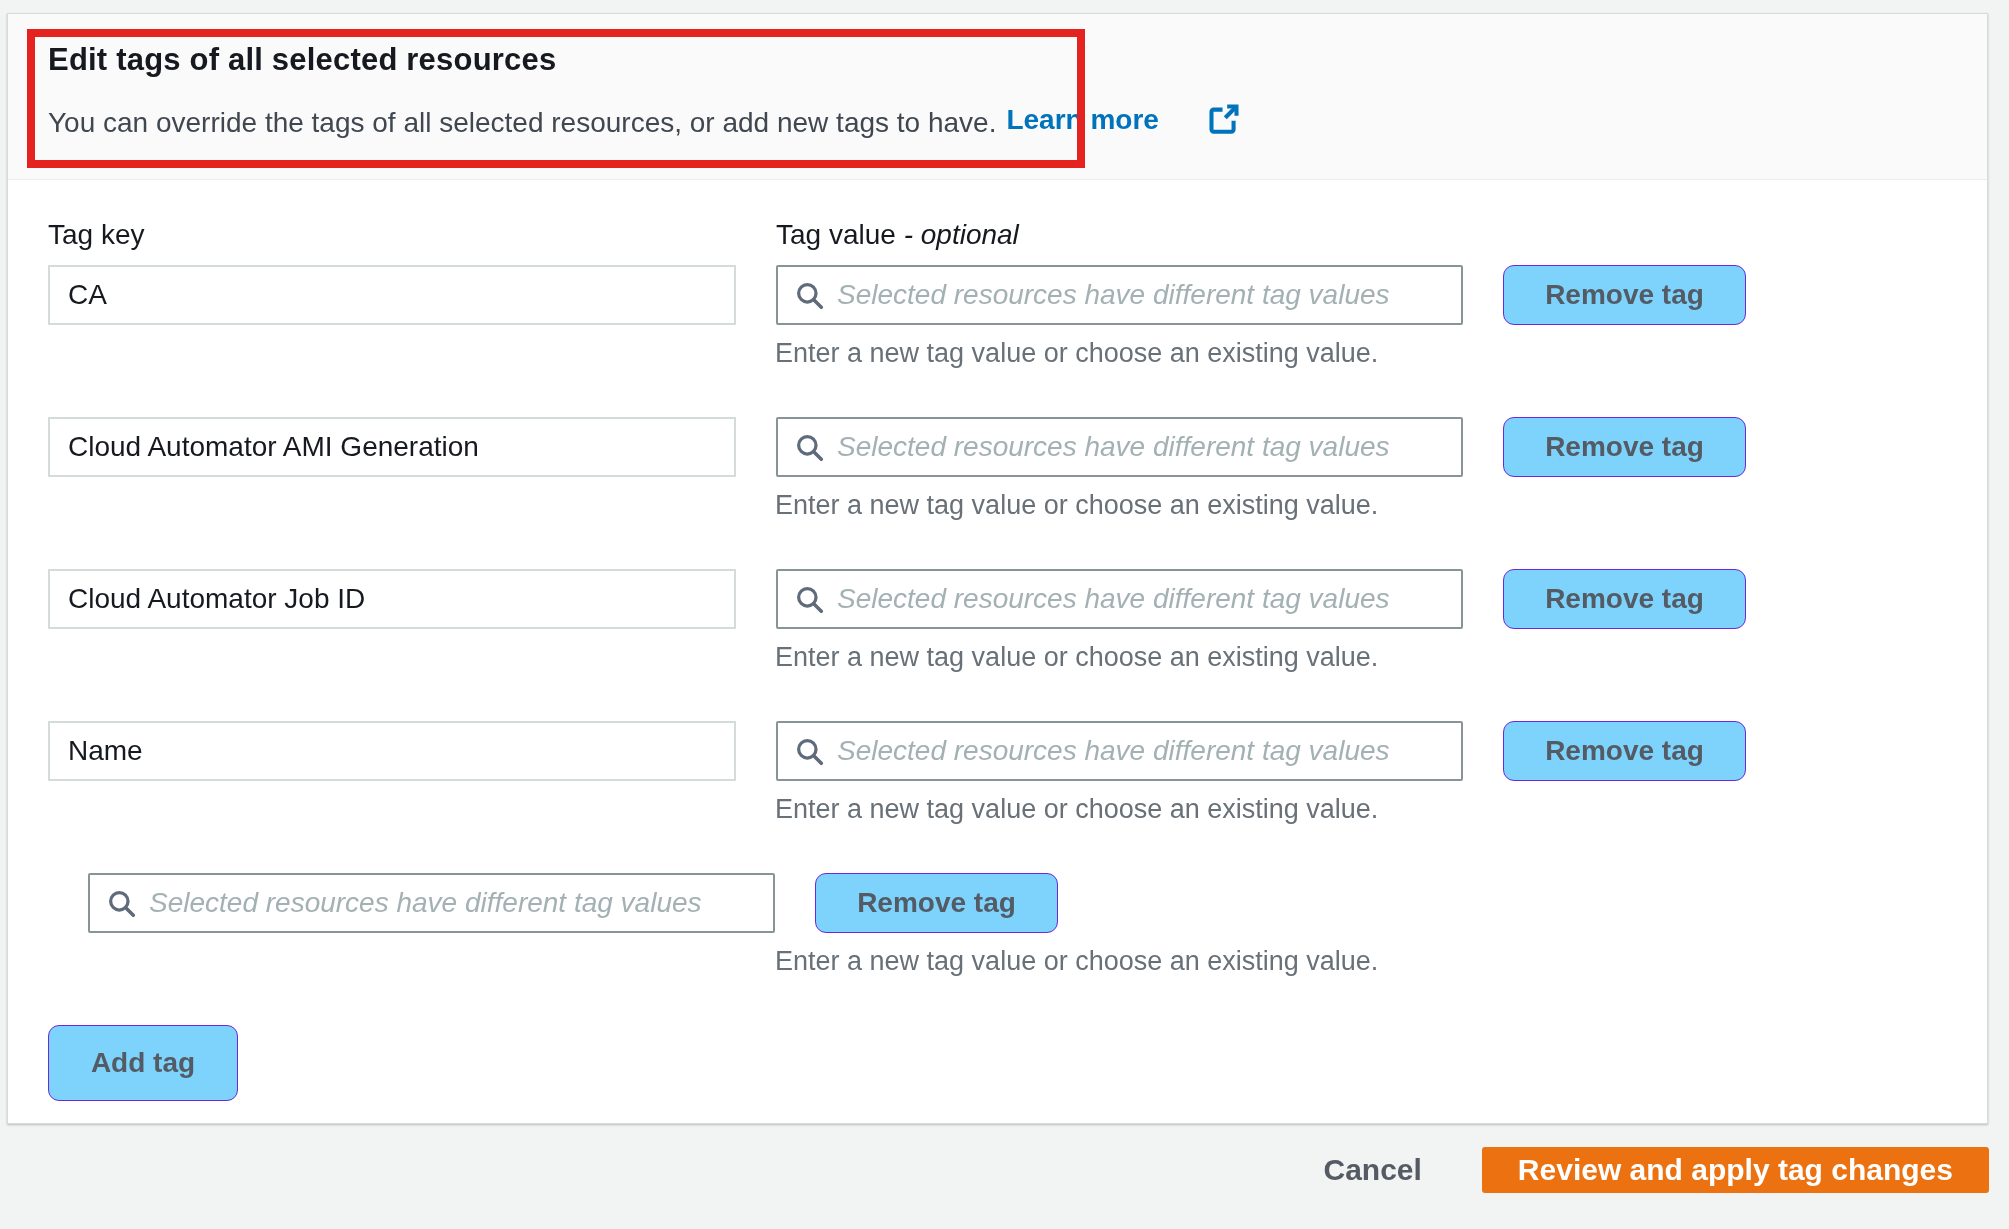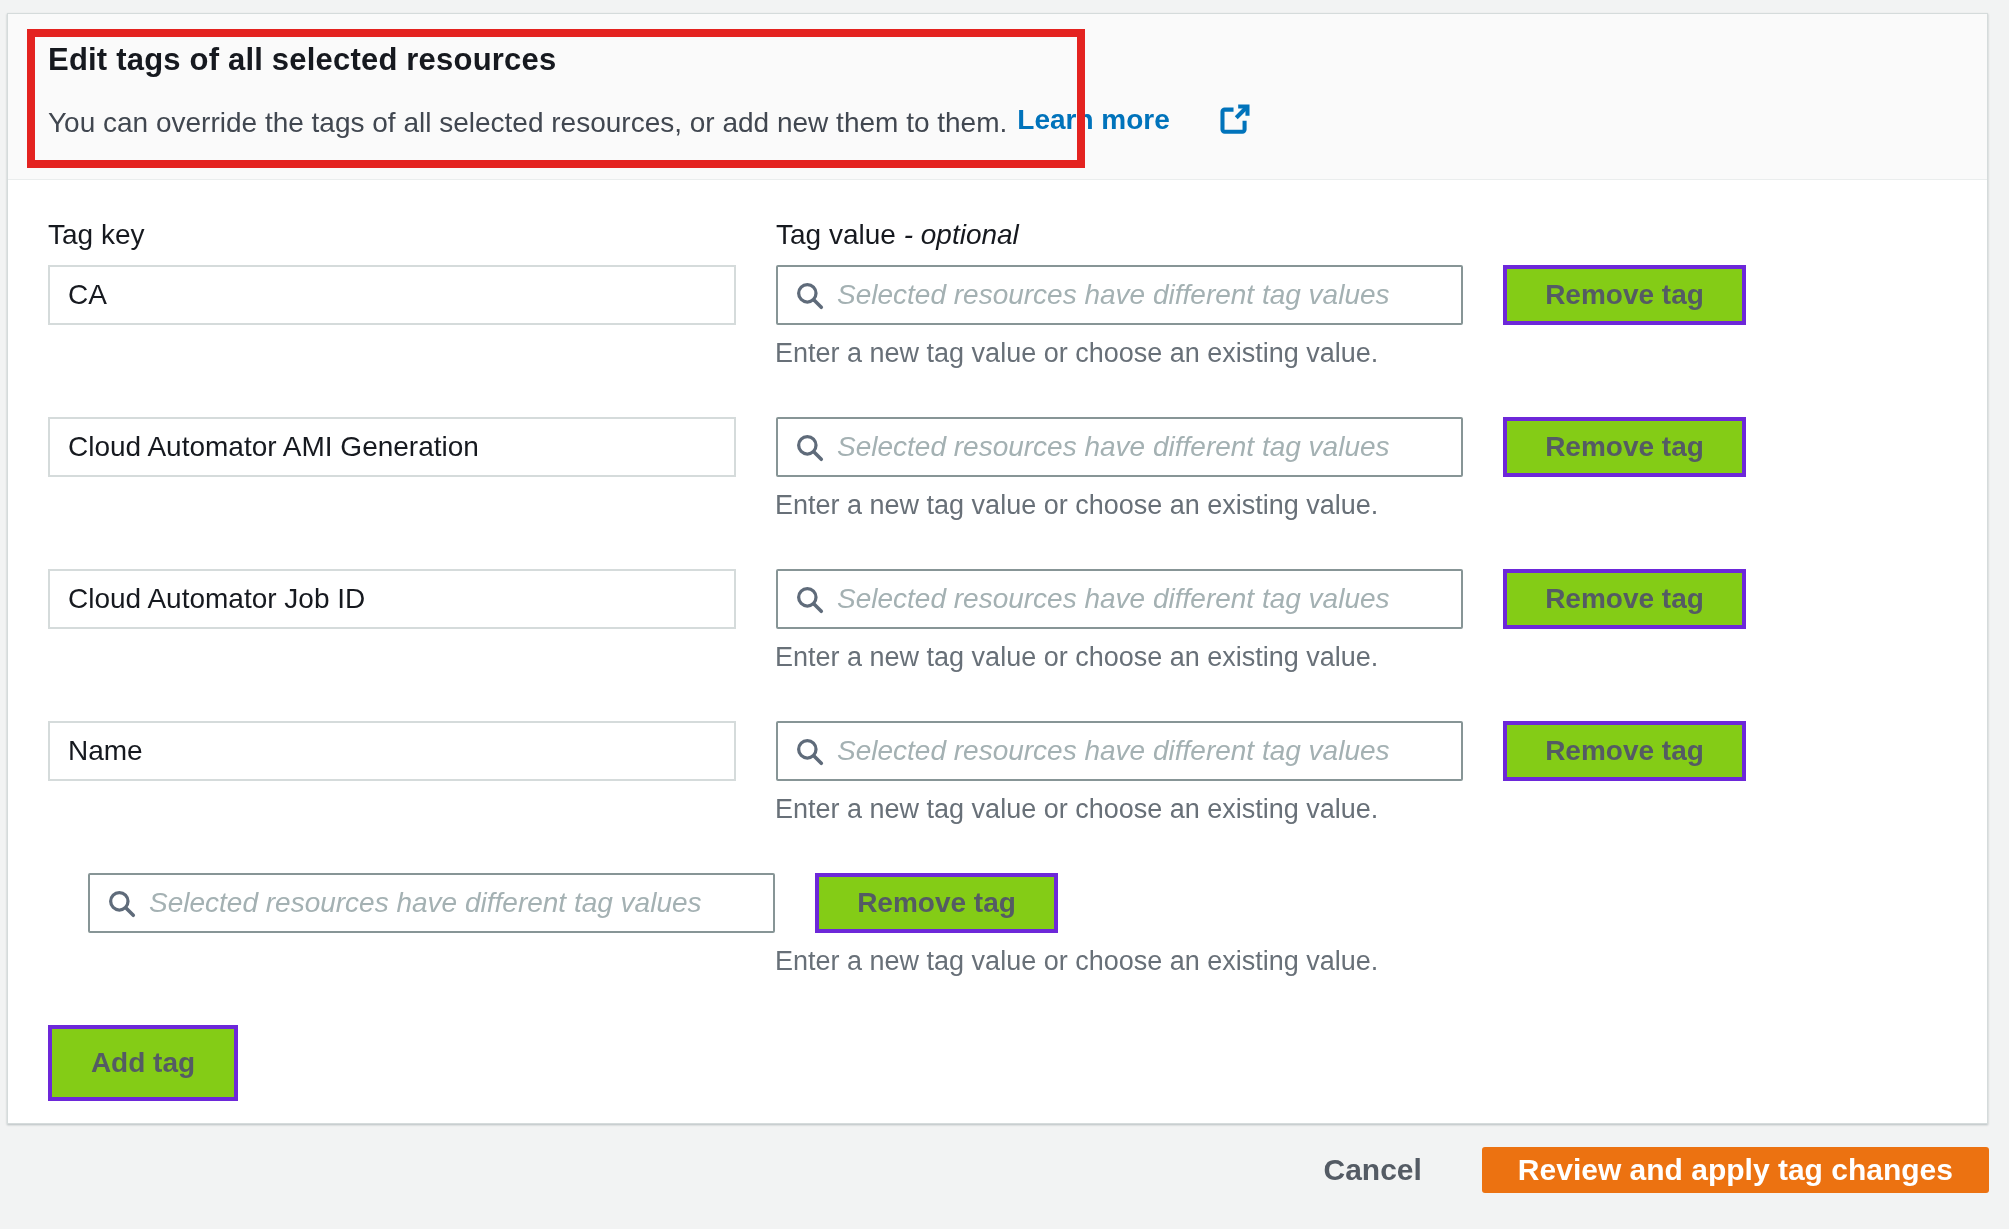--- a/index.html
+++ b/index.html
@@ -111,23 +111,23 @@
     font-size: 28px;
     color: #14532d;
   }
   .value-input::placeholder {
     font-style: italic;
     color: #a4b1b3;
     opacity: 1;
   }
 
   .btn-secondary {
-    border: 4px solid #6d28d9;
-    border-radius: 0;
-    background: #84cc16;
+    border: 1px solid #6d28d9;
+    border-radius: 11px;
+    background: #7dd3fc;
     color: #545b64;
     font-family: "Liberation Sans", "DejaVu Sans", sans-serif;
     font-size: 28px;
     font-weight: 700;
     cursor: pointer;
   }
   .remove-btn {
     margin-left: 40px;
     width: 243px; height: 60px;
   }
@@ -177,21 +177,21 @@
     cursor: pointer;
   }
 </style>
 </head>
 <body>
 
 <div class="card">
   <div class="card-header">
     <h1 class="page-title">Edit tags of all selected resources</h1>
     <div class="page-desc">
-      <span>You can override the tags of all selected resources, or add new them to them.</span>
+      <span>You can override the tags of all selected resources, or add new tags to have.</span>
       <a class="learn-more">
         <span>Learn more</span>
         <span class="ext-icon">
           <svg width="31" height="31" viewBox="0 0 16 16">
             <path d="M13.2 8.6 v4.6 a1.1 1.1 0 0 1 -1.1 1.1 h-9.2 a1.1 1.1 0 0 1 -1.1 -1.1 v-9.2 a1.1 1.1 0 0 1 1.1 -1.1 h4.6" fill="none" stroke="#0073bb" stroke-width="2.1"></path>
             <path d="M8.9 7.1 L14.3 1.7" fill="none" stroke="#0073bb" stroke-width="2.1"></path>
             <path d="M9.9 1.3 H14.7 V6.1" fill="none" stroke="#0073bb" stroke-width="2.1"></path>
           </svg>
         </span>
       </a>

